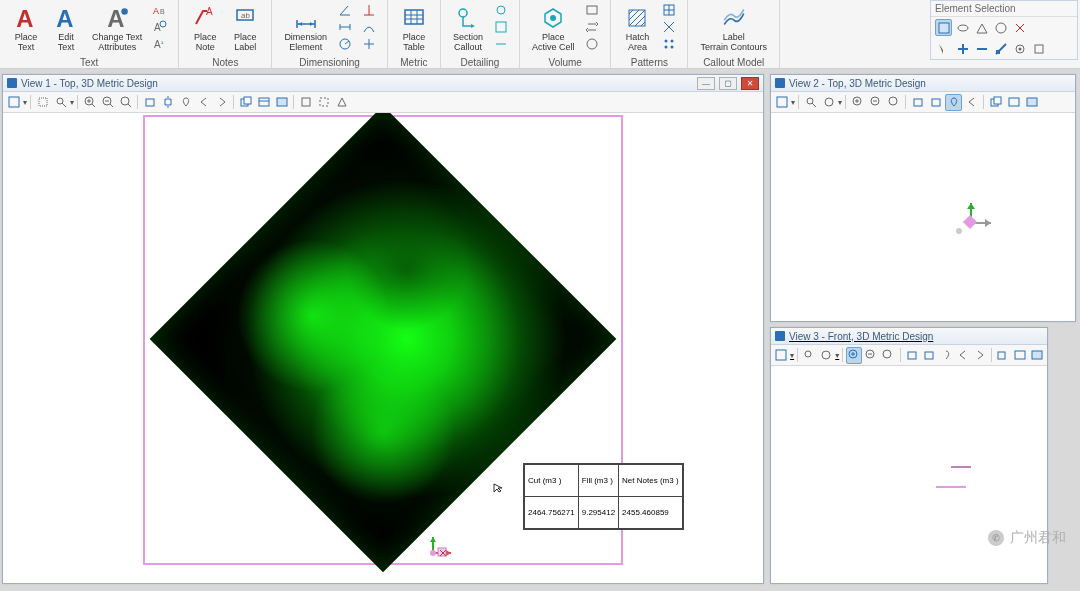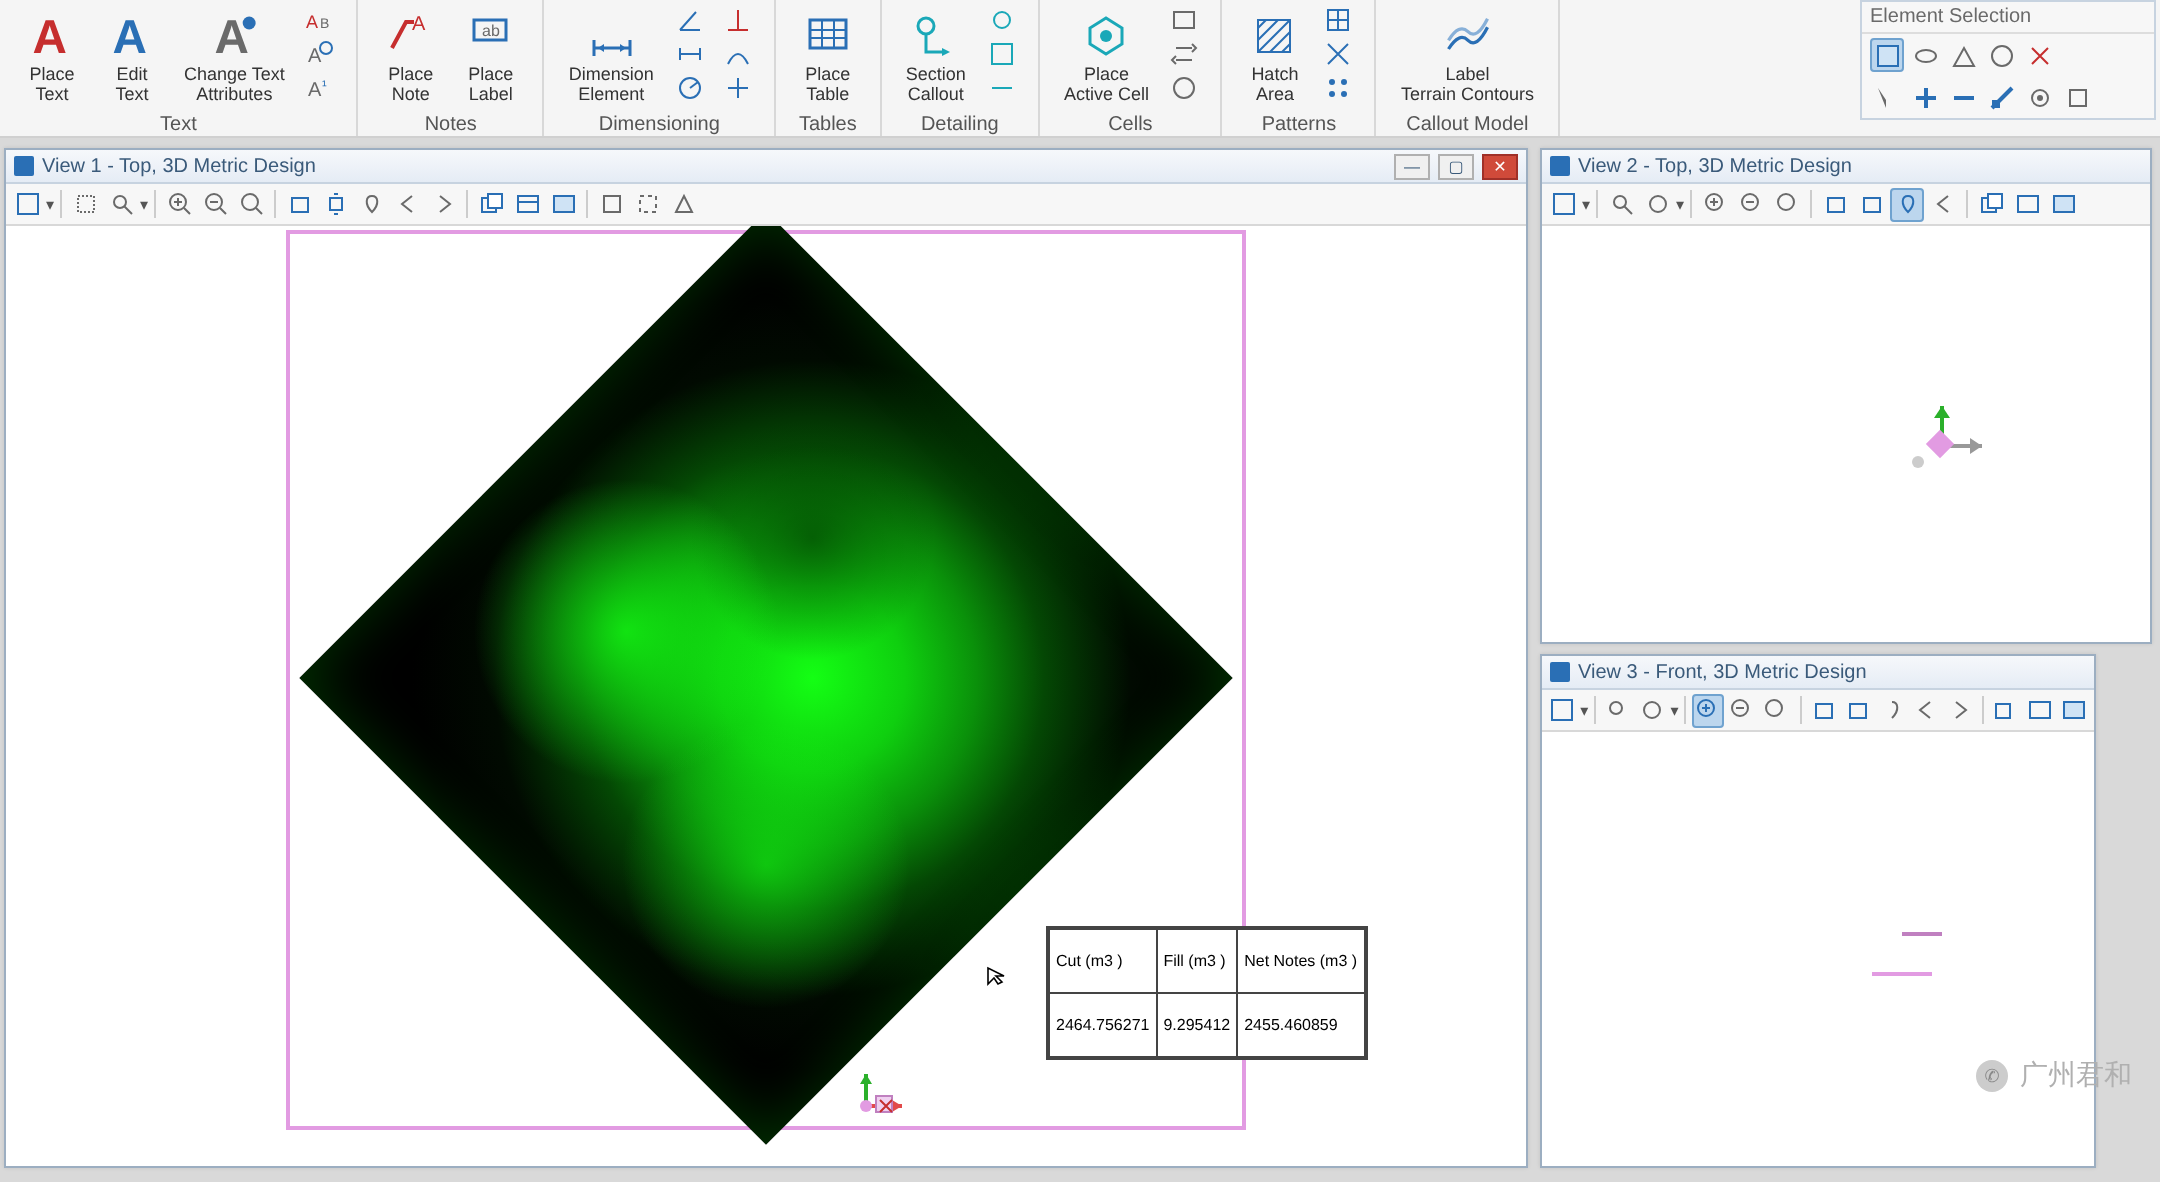--- a/index.html
+++ b/index.html
@@ -213,21 +213,21 @@
       <div class="ribbon-item">
         <span class="ri-icon big">
             <svg viewBox="0 0 24 24" width="24" height="24">
               <rect x="3" y="4" width="18" height="14" fill="none" stroke="#2a6fb5" stroke-width="1.5"></rect>
               <path d="M3 9 H21 M3 13 H21 M9 4 V18 M15 4 V18" stroke="#2a6fb5" stroke-width="1"></path>
             </svg>
           </span>
         <span class="ri-label">Place<br>Table</span>
       </div>
     </div>
-    <div class="ribbon-group-label">Tables</div>
+    <div class="ribbon-group-label">Metric</div>
   </div>
 
   <div class="ribbon-group">
     <div class="ribbon-group-items">
       <div class="ribbon-item">
         <span class="ri-icon big">
             <svg viewBox="0 0 24 24" width="24" height="24">
               <circle cx="7" cy="7" r="4" fill="none" stroke="#1aa8b8" stroke-width="1.5"></circle>
               <path d="M7 11 V20 L16 20" stroke="#1aa8b8" stroke-width="1.5" fill="none"></path>
               <path d="M15 18 l4 2 l-4 2 z" class="cyan"></path>
@@ -291,21 +291,21 @@
           </div>
         <div class="ribbon-item">
             <span class="ri-icon">
               <svg viewBox="0 0 14 14" width="14" height="14">
                 <circle cx="7" cy="7" r="5" stroke="#6a6a6a" fill="none"></circle>
               </svg>
             </span>
           </div>
       </div>
     </div>
-    <div class="ribbon-group-label">Cells</div>
+    <div class="ribbon-group-label">Volume</div>
   </div>
 
   <div class="ribbon-group">
     <div class="ribbon-group-items">
       <div class="ribbon-item">
         <span class="ri-icon big">
             <svg viewBox="0 0 24 24" width="24" height="24">
               <rect x="4" y="4" width="16" height="16" fill="none" stroke="#2a6fb5"></rect>
               <path d="M4 8 L8 4 M4 14 L14 4 M4 20 L20 4 M10 20 L20 10 M16 20 L20 16" stroke="#2a6fb5" stroke-width="1"></path>
             </svg>
@@ -658,21 +658,21 @@
         <path d="M20 30 L20 10" stroke="#2bb02b" stroke-width="2"></path>
           <path d="M20 10 l-4 6 h8 z" class="green"></path>
         <path d="M20 30 L40 30" stroke="#999" stroke-width="2"></path>
           <path d="M40 30 l-6 -4 v8 z" fill="#999"></path>
         <circle cx="8" cy="38" r="3" fill="#ccc"></circle>
         <rect x="14" y="24" width="10" height="10" fill="#e29be2" transform="rotate(45 19 29)"></rect>
       </svg>
     </div>
   </div>
 
-  <div class="panel" style="left:770px; top:258px; width:278px; height:257px;">
+  <div class="panel" style="left:770px; top:258px; width:278px; height:257px;text-decoration:underline;">
     <div class="panel-title">
       <span class="pt-icon"></span>
       <span>View 3 - Front, 3D Metric Design</span>
     </div>
     <div class="panel-toolbar">
       <span class="tb-btn">
           <svg width="12" height="12">
             <rect x="1" y="1" width="10" height="10" stroke="#2a6fb5" fill="none"></rect>
           </svg>
         </span>

